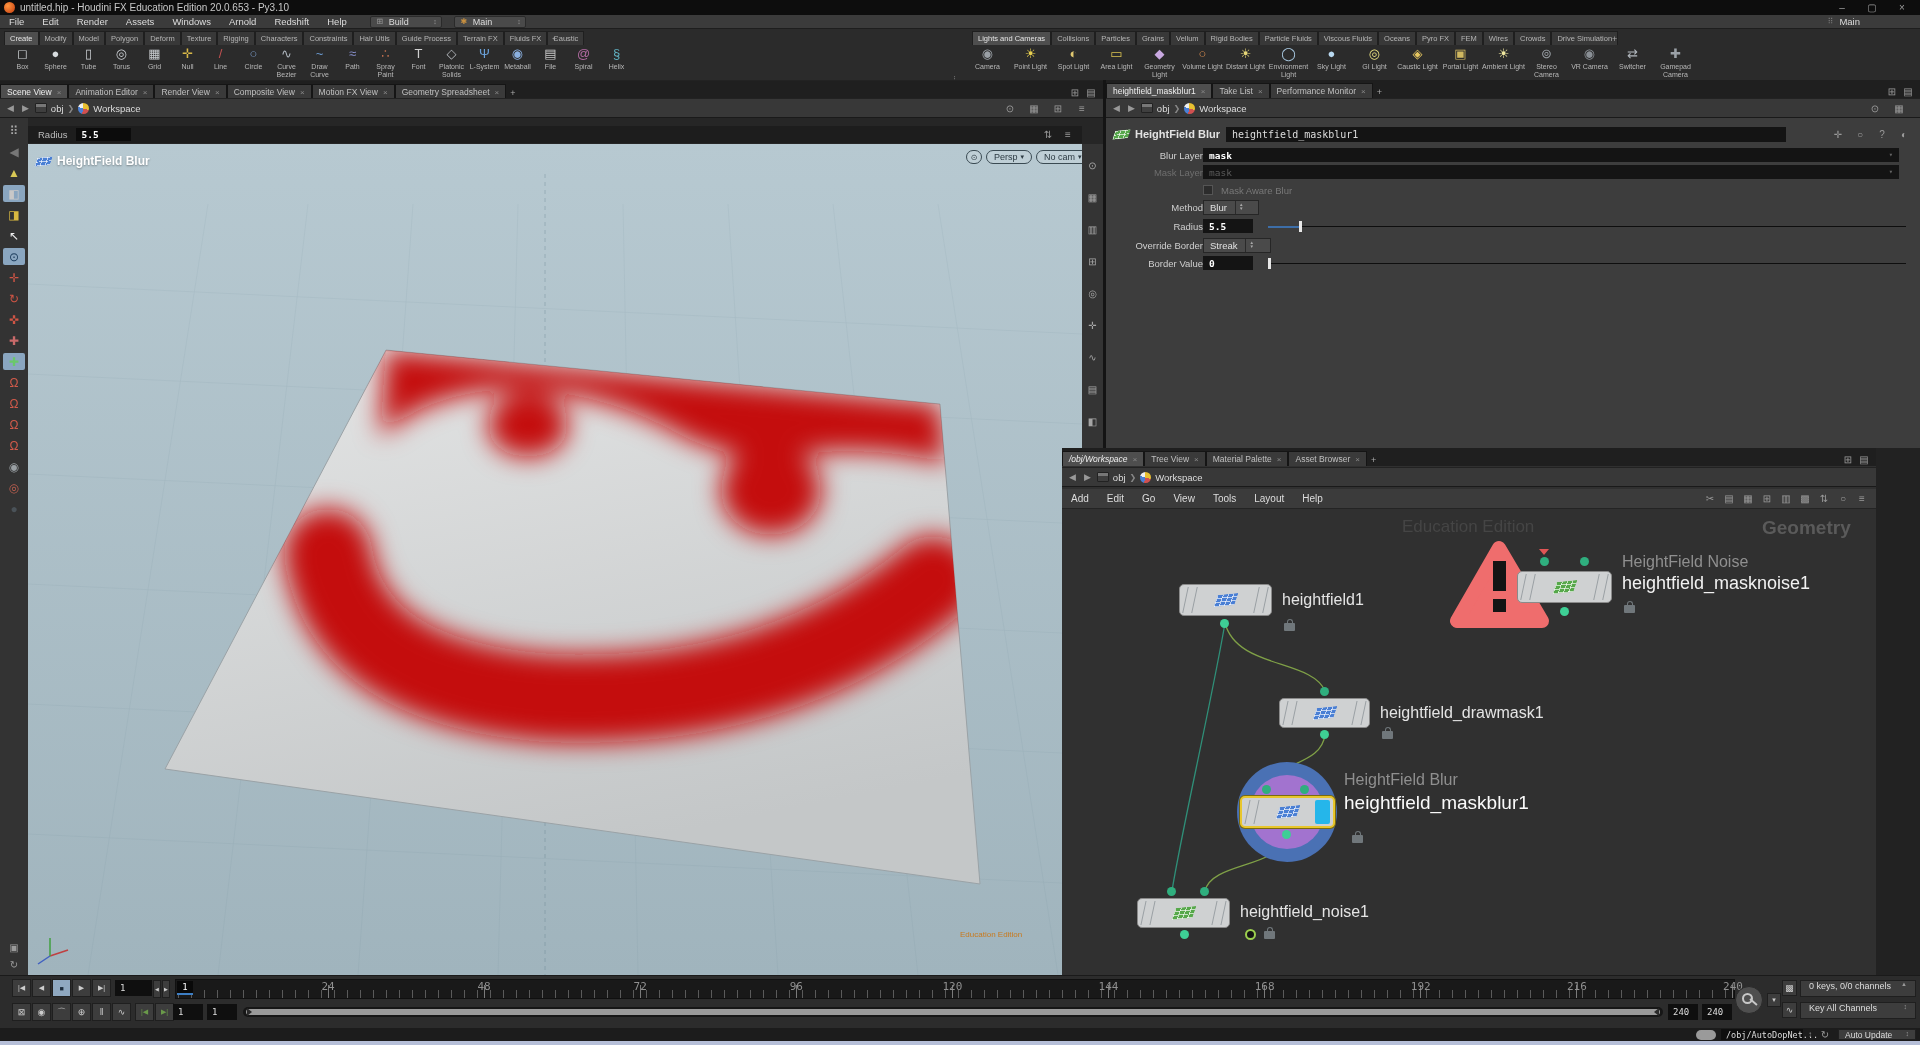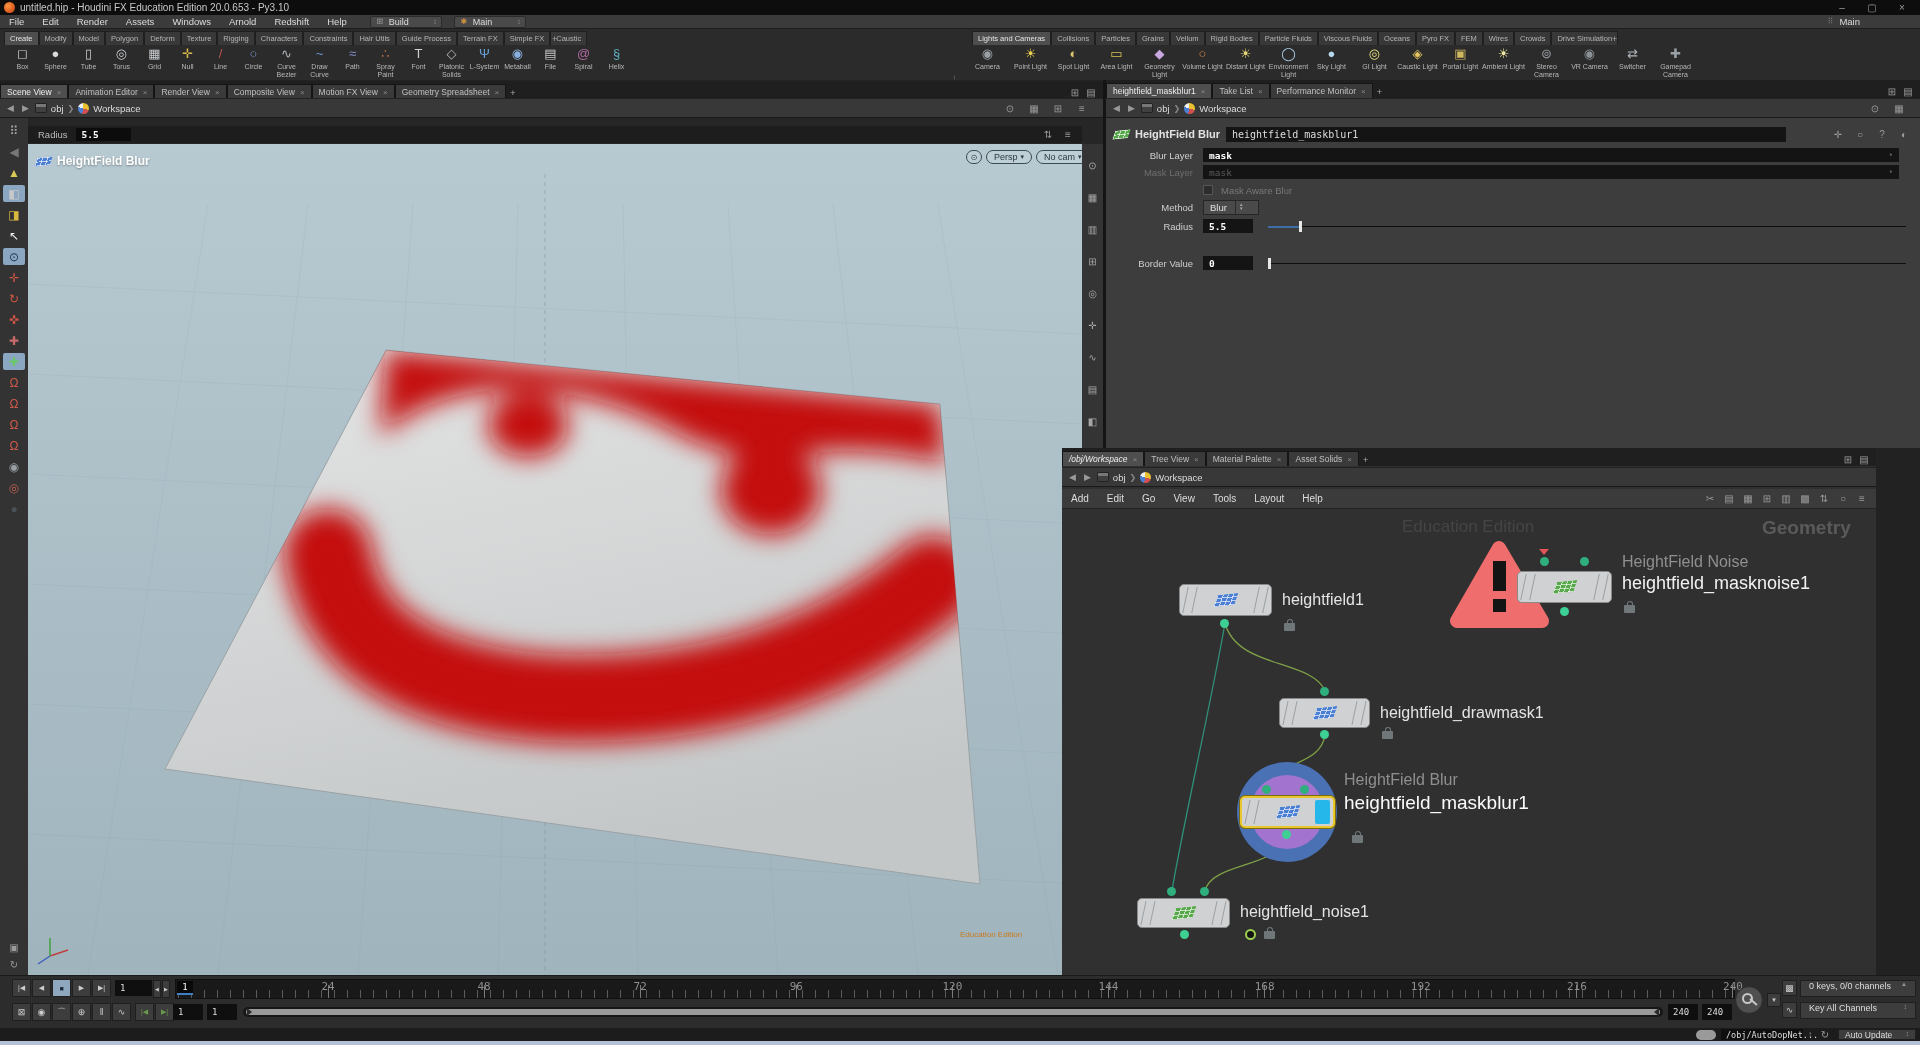--- a/index.html
+++ b/index.html
@@ -63,21 +63,21 @@
 .hfic.green{background-color:#56a84a;background-image:repeating-linear-gradient(90deg,rgba(255,255,255,.65) 0 1px,transparent 1px 5px),repeating-linear-gradient(0deg,rgba(255,255,255,.65) 0 1px,transparent 1px 4px)}
 .hfic.small{width:15px;height:9px}
 
 #v-divider{left:1103px;top:80px;width:3px;height:895px;background:#141414}
 #param-pane{left:1106px;top:118px;width:814px;height:330px;background:#3d3d3d}
 #param-header{position:absolute;left:0;top:7px;width:814px;height:18px;display:flex;align-items:center;gap:6px;padding:0 8px}
 #param-header .ntype{font-weight:bold;font-size:11px;color:#e2e2e2;white-space:nowrap}
 #param-header .nname{background:#141414;color:#ddd;font-family:"DejaVu Sans Mono",monospace;font-size:10px;height:15px;display:flex;align-items:center;padding:0 6px;width:560px}
 #param-header .hicons{margin-left:auto;display:flex;gap:6px}
 .prow{position:absolute;left:0;width:814px;height:14px;display:flex;align-items:center;font-size:9.5px}
-.plabel{width:97px;text-align:right;color:#cfcfcf;padding-right:10px;flex:none}
+.plabel{width:97px;text-align:right;color:#cfcfcf;flex:none}
 .plabel.dim{color:#6e6e6e}
 .pfield{background:#141414;color:#fff;font-weight:bold;font-family:"DejaVu Sans Mono",monospace;font-size:9.5px;height:14px;display:flex;align-items:center;padding:0 6px}
 .pfield .dda{margin-left:auto;color:#666;font-size:7px}
 .pfield.dis{color:#5a5a5a;font-weight:normal}
 .pdrop{background:#4a4a4a;border:1px solid #262626;height:15px;display:flex;align-items:center;font-size:9.5px;color:#e0e0e0;padding:0 6px;gap:8px}
 .pdrop .spin{display:grid;font-size:4.5px;line-height:4px;color:#aaa;border-left:1px solid #2a2a2a;padding-left:3px;height:100%;align-content:center}
 .sl-track{position:absolute;height:1px;background:#0e0e0e;top:7px}
 .sl-blue{position:absolute;height:2px;background:#3d6ea8;top:6.5px}
 .sl-handle{position:absolute;width:3px;height:11px;background:#e8e8e8;top:2px}
 .cbox{width:10px;height:10px;background:#2c2c2c;border:1px solid #555}
@@ -178,21 +178,21 @@
       <span class="stab">Model</span>
       <span class="stab">Polygon</span>
       <span class="stab">Deform</span>
       <span class="stab">Texture</span>
       <span class="stab">Rigging</span>
       <span class="stab">Characters</span>
       <span class="stab">Constraints</span>
       <span class="stab">Hair Utils</span>
       <span class="stab">Guide Process</span>
       <span class="stab">Terrain FX</span>
-      <span class="stab">Simple FX</span>
+      <span class="stab">Fluids FX</span>
       <span class="stab">Caustic</span>
     </div>
   <span class="abs plus" style="left:548px;top:4px">+</span>
   <div class="stabs" style="left:972px">
 
   <span class="stab">Lights and Cameras</span>
       <span class="stab">Collisions</span>
       <span class="stab">Particles</span>
       <span class="stab">Grains</span>
       <span class="stab">Vellum</span>
@@ -621,20 +621,30 @@
         </span>
     </span>
   </div>
   <div class="prow" style="top:101px">
     <span class="plabel">Radius</span>
     <span class="pfield" style="width:50px">5.5</span>
     <span class="sl-track" style="left:162px;width:638px"></span>
     <span class="sl-blue" style="left:162px;width:32px"></span>
     <span class="sl-handle" style="left:193px"></span>
   </div>
+  <div class="prow" style="top:120px">
+    <span class="plabel">Override Border</span>
+    <span class="pdrop" style="width:68px">
+      <span>Streak</span>
+      <span class="spin">
+          <span>▲</span>
+          <span>▼</span>
+        </span>
+    </span>
+  </div>
   <div class="prow" style="top:138px">
     <span class="plabel">Border Value</span>
     <span class="pfield" style="width:50px">0</span>
     <span class="sl-track" style="left:162px;width:638px"></span>
     <span class="sl-handle" style="left:162px"></span>
   </div>
 </div>
 
 <div class="abs" id="net-pane">
   <div class="ptrow" id="net-tabs">
@@ -646,21 +656,21 @@
       </span>
         <span class="ptab">
         <span>Tree View</span>
         <span class="tx">×</span>
       </span>
         <span class="ptab">
         <span>Material Palette</span>
         <span class="tx">×</span>
       </span>
         <span class="ptab">
-        <span>Asset Solids</span>
+        <span>Asset Browser</span>
         <span class="tx">×</span>
       </span>
       </div>
     <span class="plus">+</span>
     <div class="pt-icons">
       <span class="ic">⊞</span>
       <span class="ic">▤</span>
     </div>
   </div>
   <div class="pathbar" id="net-path">

